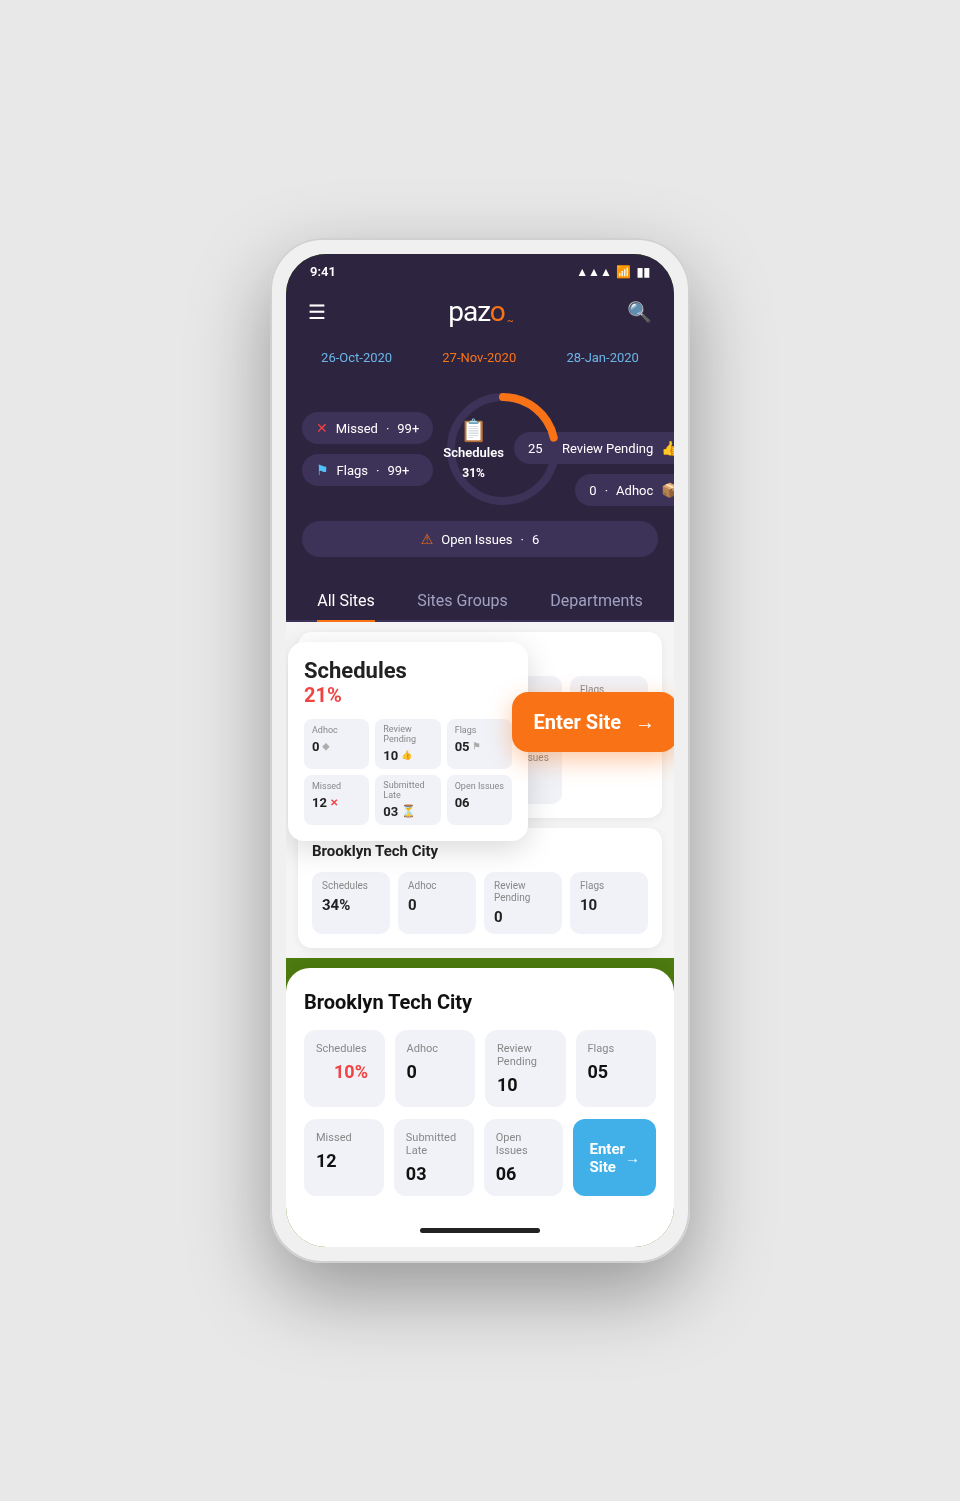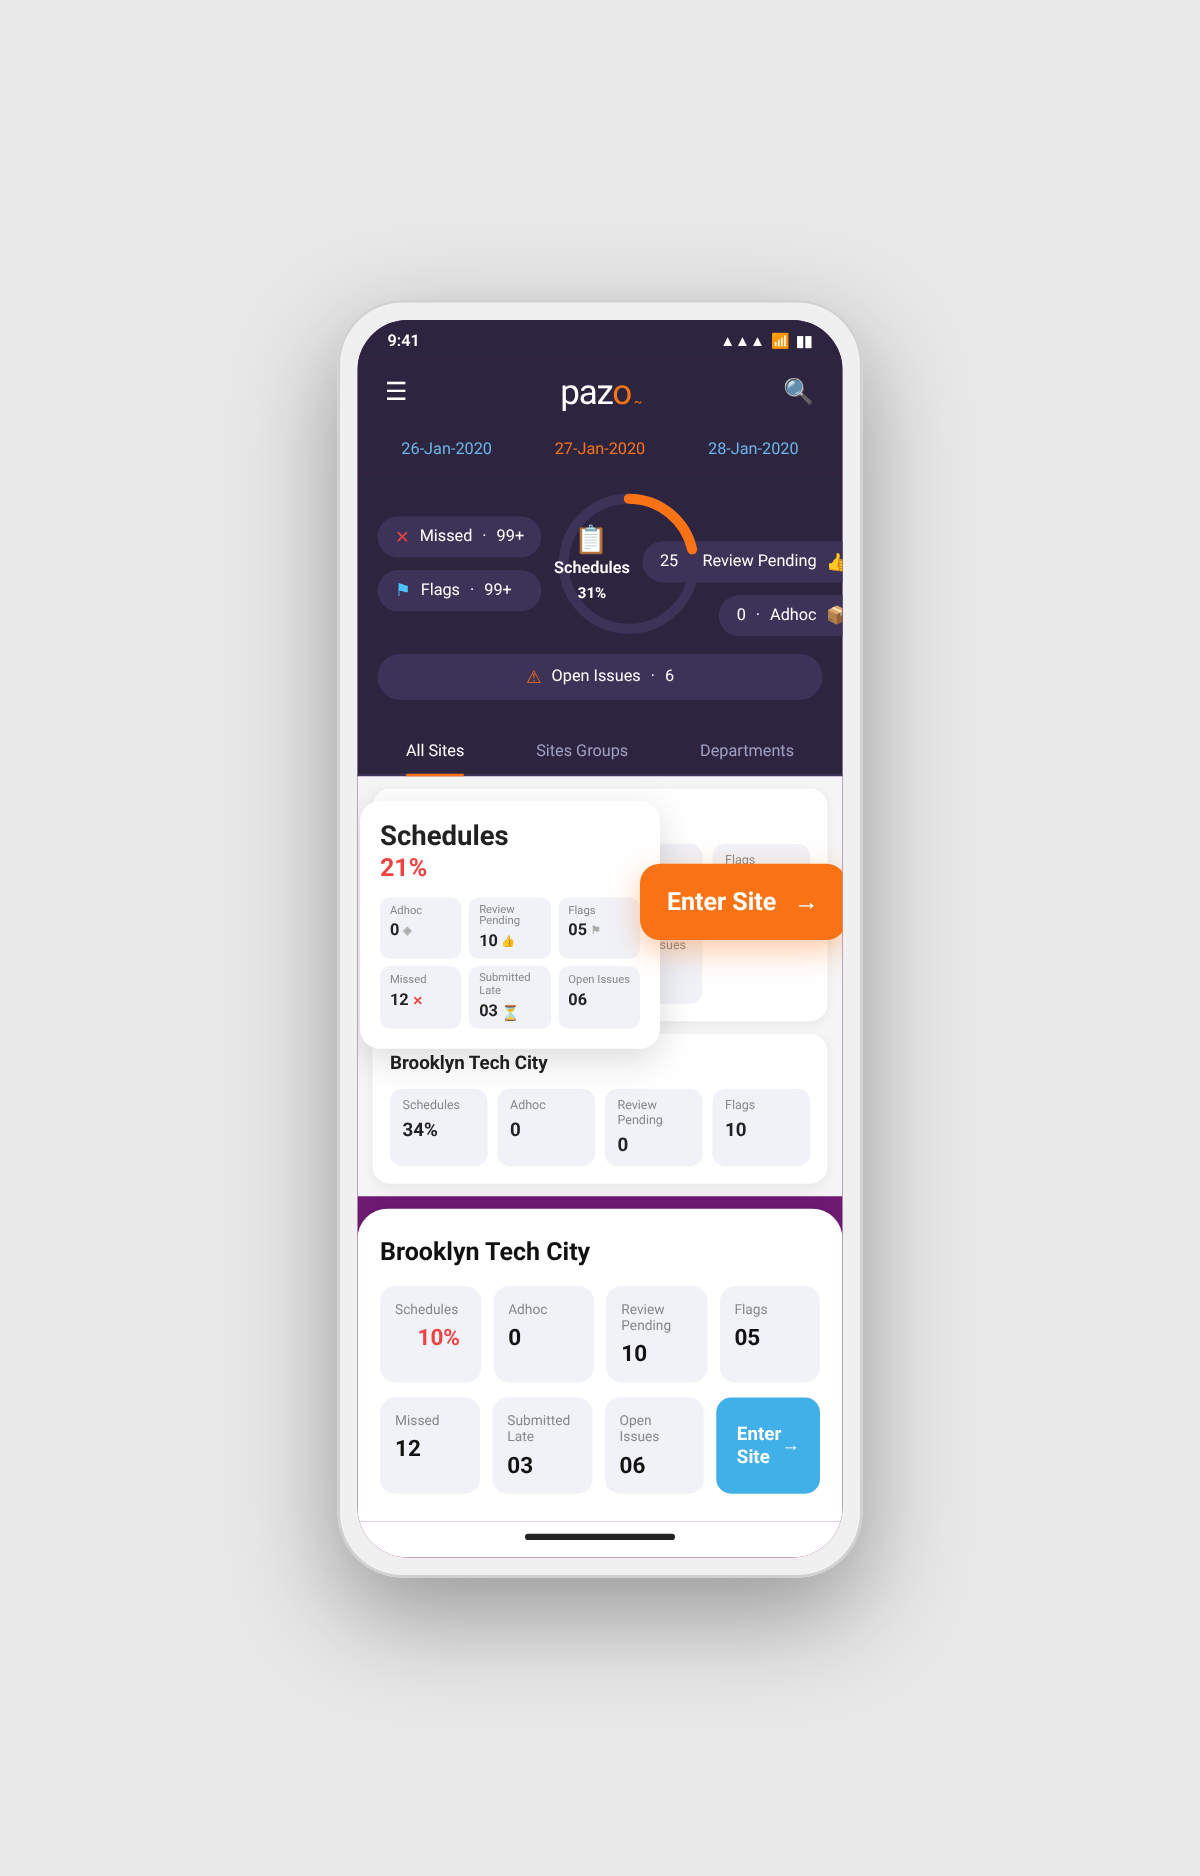--- a/index.html
+++ b/index.html
@@ -15,21 +15,21 @@
     .phone-outer {
       width: 420px;
       background: #f0f0f0;
       border-radius: 52px;
       padding: 16px;
       box-shadow: 0 30px 80px rgba(0,0,0,0.35), inset 0 0 0 2px #d0d0d0;
       position: relative;
     }
 
     .phone-inner {
-      background: #701a75;
+      background: #4d7c0f;
       border-radius: 40px;
       overflow: hidden;
       position: relative;
     }
 
     
     .status-bar {
       background: #2d2540;
       display: flex;
       justify-content: space-between;
@@ -205,21 +205,21 @@
     .site-tabs {
       background: #2d2540;
       display: flex;
       justify-content: space-around;
       padding: 14px 10px 0;
       border-bottom: 2px solid #3d3258;
     }
 
     .site-tab {
       color: #a0a0c0;
-      font-size: 13px;
+      font-size: 16px;
       padding-bottom: 10px;
       cursor: pointer;
       position: relative;
     }
 
     .site-tab.active {
       color: #fff;
     }
 
     .site-tab.active::after {
@@ -480,22 +480,22 @@
     <div class="top-nav">
       <span class="hamburger-icon">☰</span>
       <div class="nav-logo">
         paz<span>o</span>
         <span style="color:#f97316;font-size:10px;position:absolute;bottom:2px;right:-8px;">~</span>
       </div>
       <span class="search-nav-icon">🔍</span>
     </div>
 
     <div class="date-tabs">
-      <span class="date-tab">26-Jan-2020</span>
-      <span class="date-tab active">27-Jan-2020</span>
+      <span class="date-tab">26-Oct-2020</span>
+      <span class="date-tab active">27-Nov-2020</span>
       <span class="date-tab">28-Jan-2020</span>
     </div>
 
     <div class="dashboard">
       <div class="dashboard-stats-row">
 
         <div class="dashboard-left">
           <div class="stat-pill">
             <span class="icon-x">✕</span>
             <span>Missed</span>

